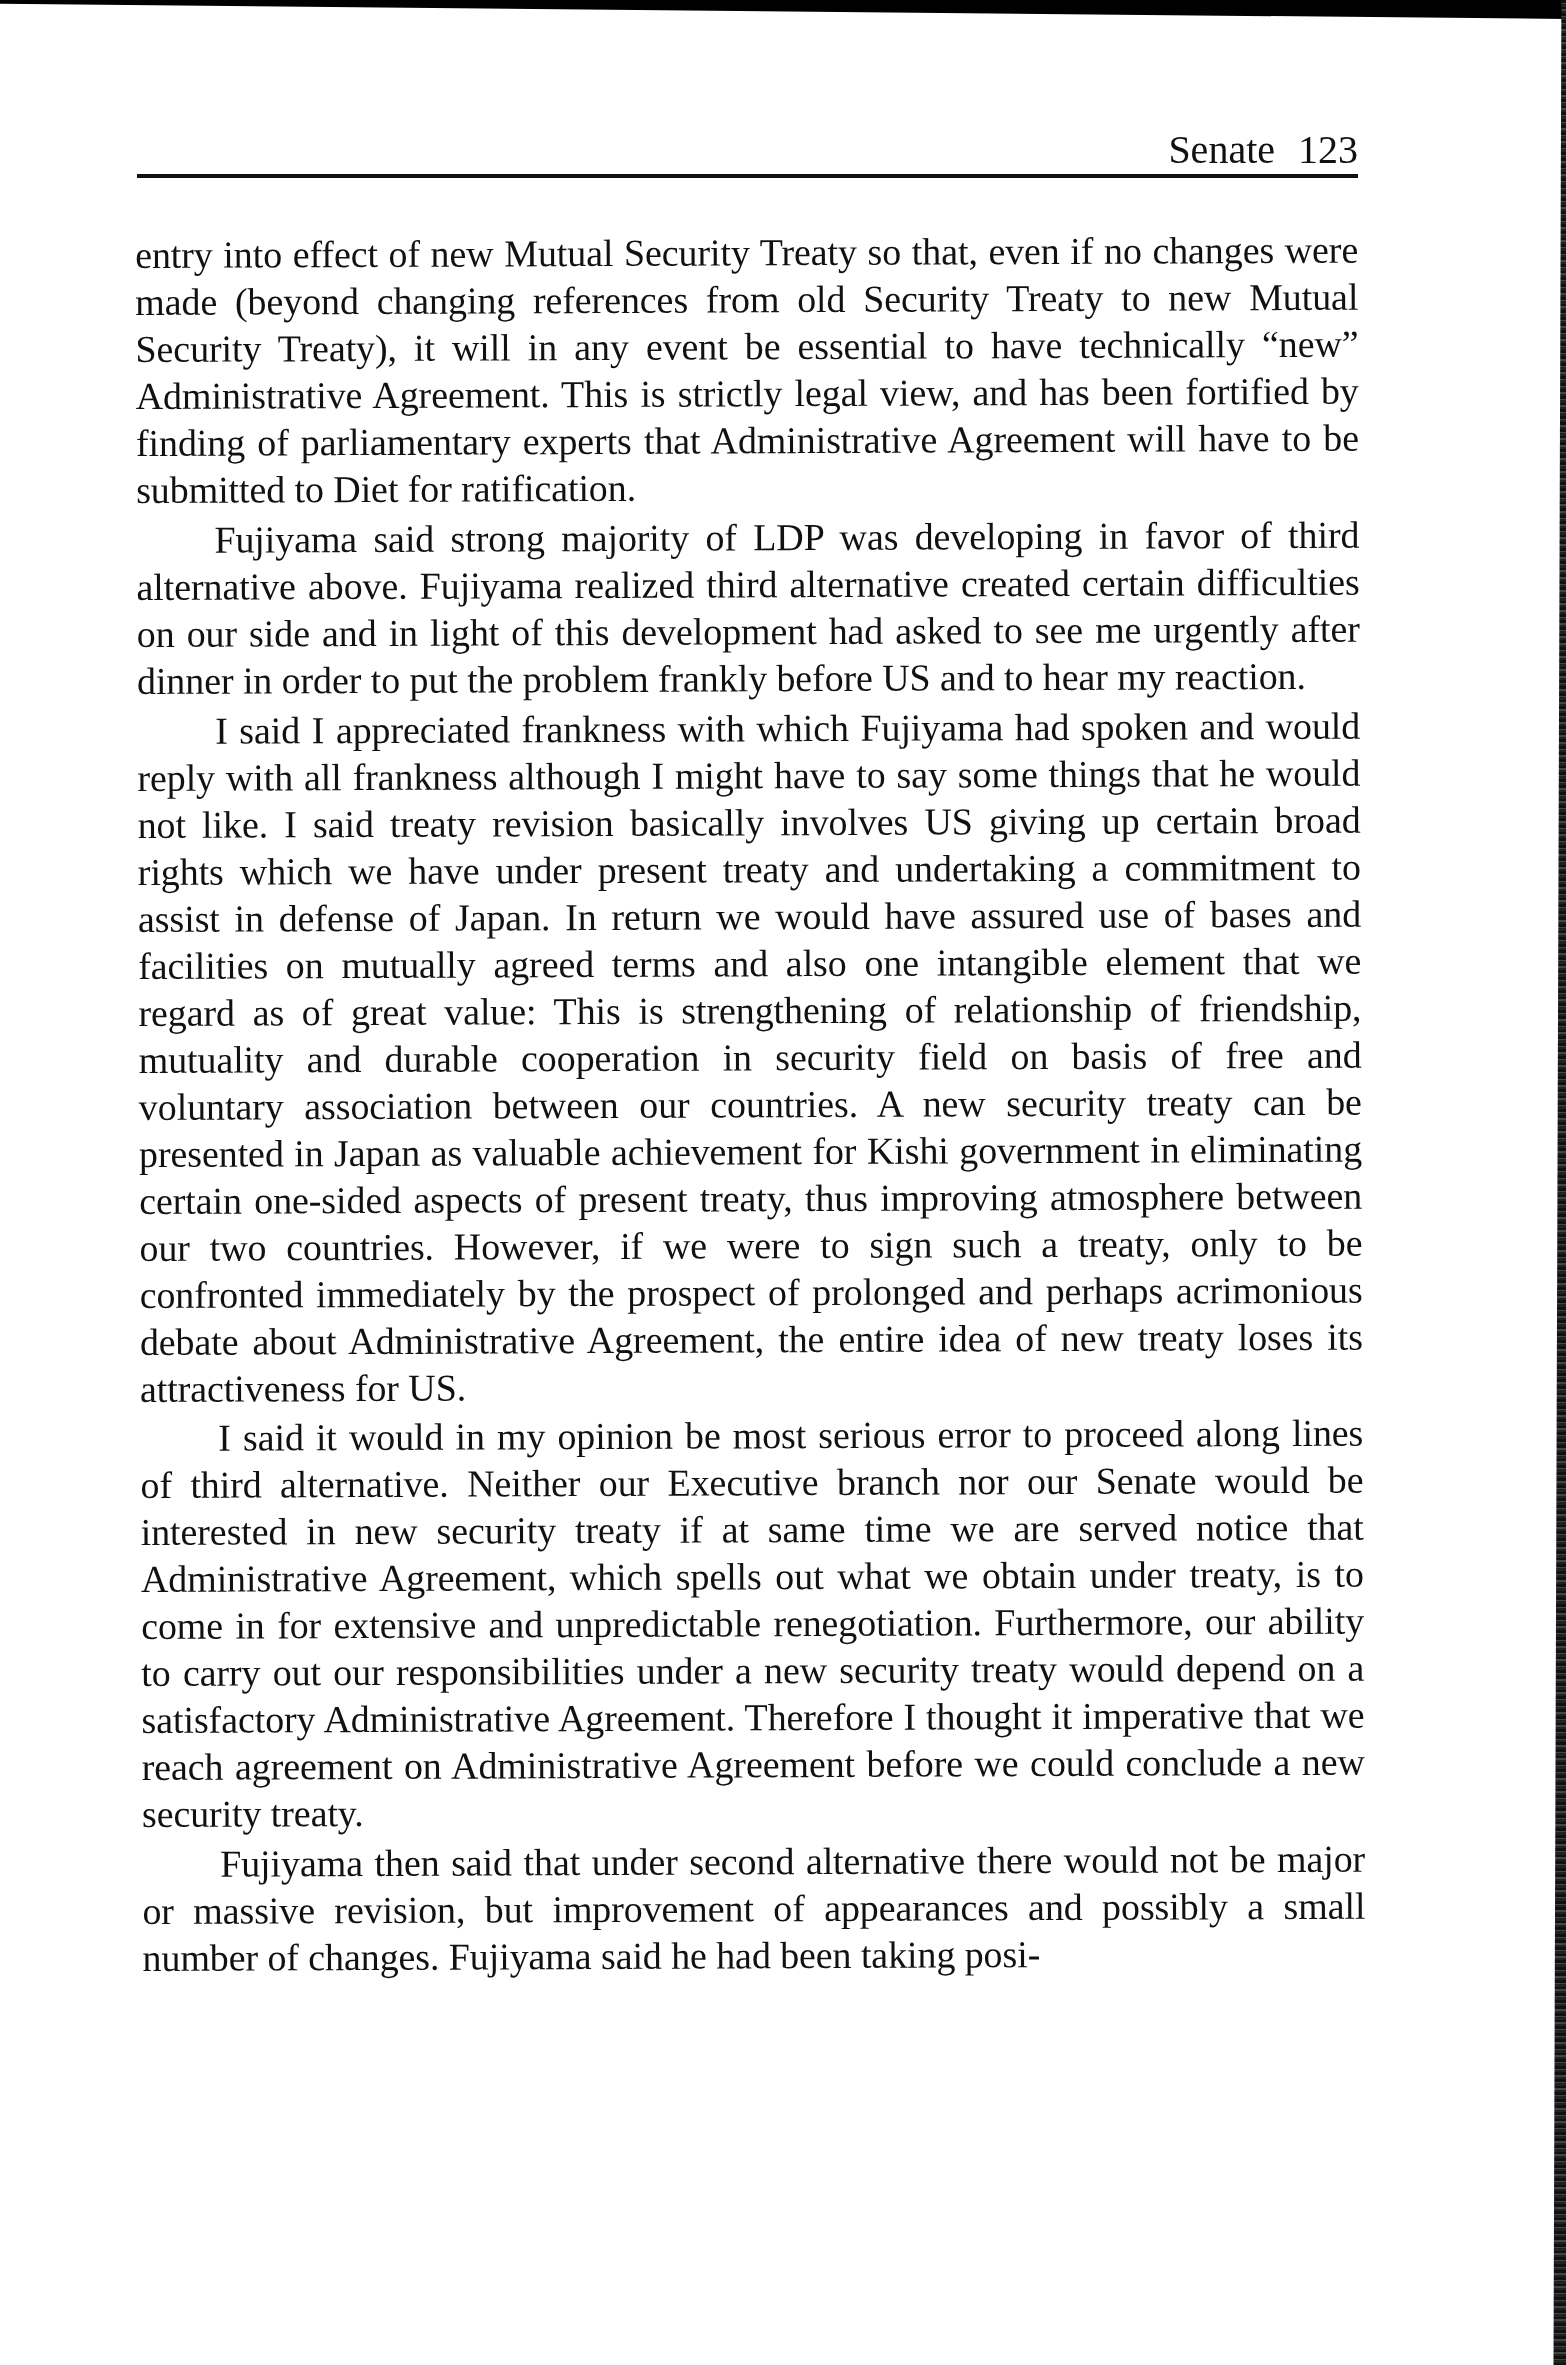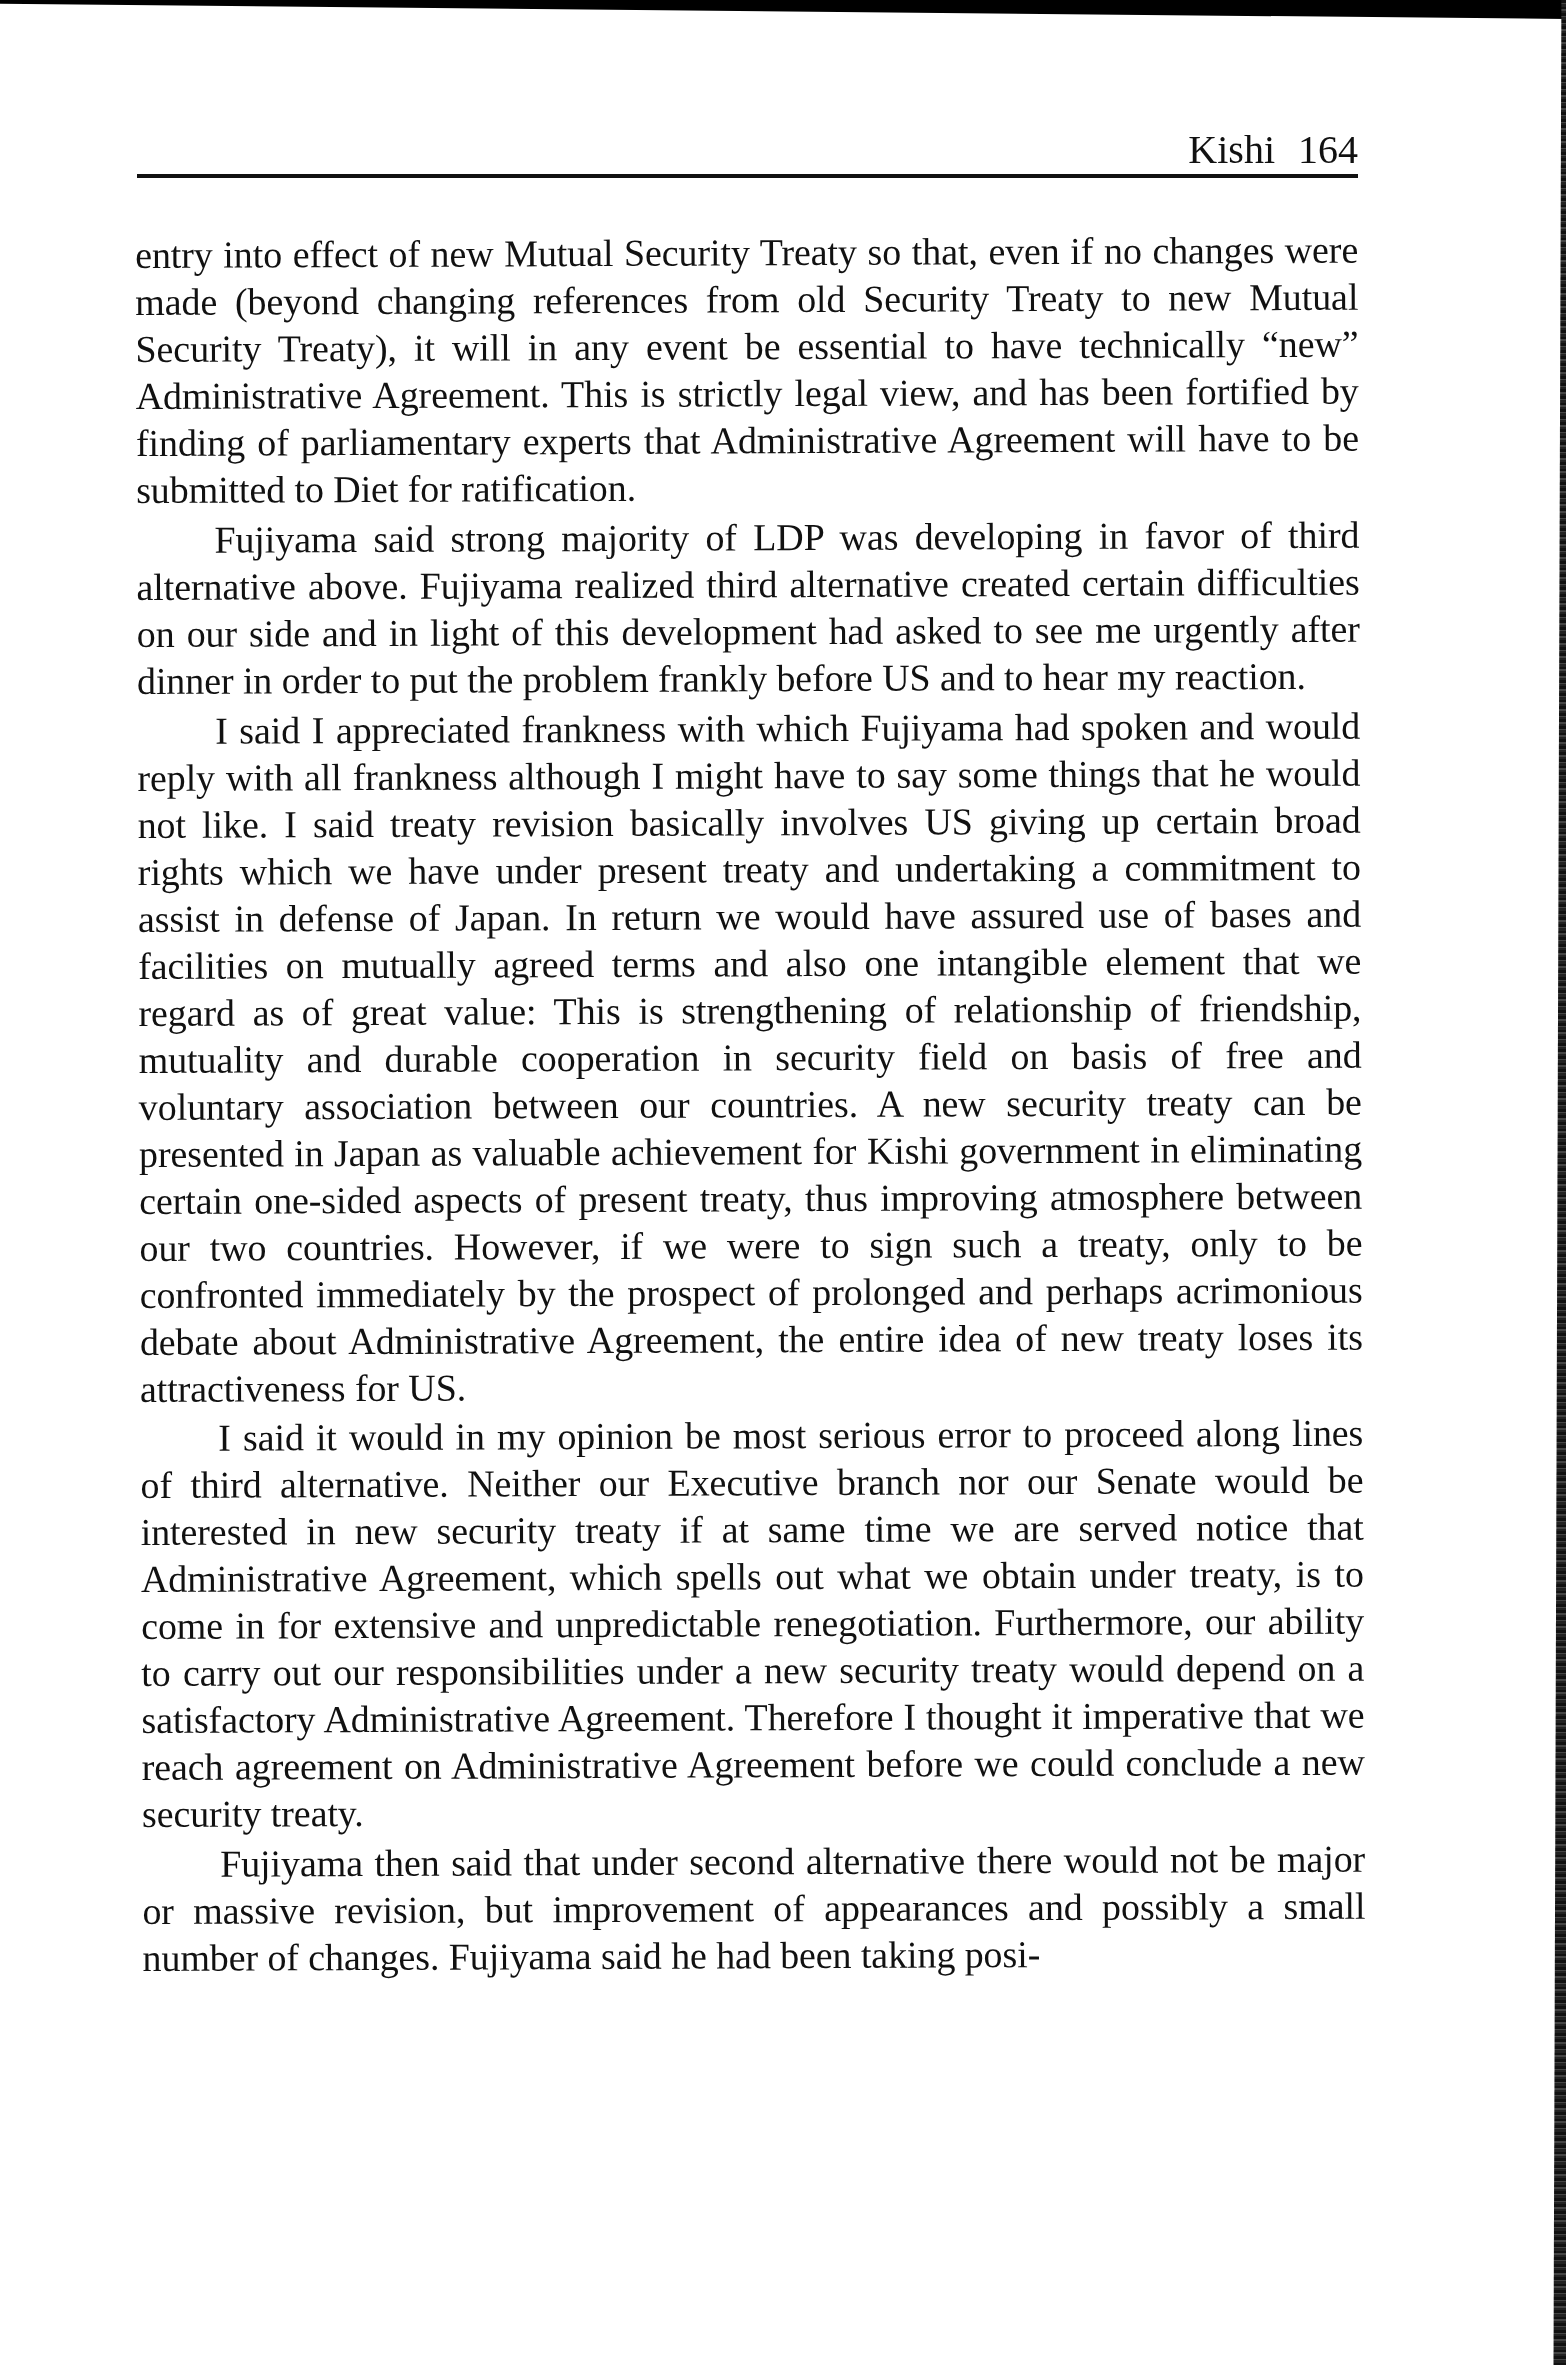--- a/index.html
+++ b/index.html
@@ -67,21 +67,21 @@
   .body-text p.indent { text-indent: 78px; }
 </style>
 </head>
 <body>
 
 <div class="scan-top-edge"></div>
 <div class="scan-right-edge"></div>
 
 <div class="page-header">
   <div class="running-head">
-    <span class="section">Kishi</span><span class="page-num">164</span>
+    <span class="section">Senate</span><span class="page-num">123</span>
   </div>
 </div>
 
 <div class="body-text">
   <p>entry into effect of new Mutual Security Treaty so that, even if no changes were made (beyond changing references from old Security Treaty to new Mutual Security Treaty), it will in any event be essential to have technically “new” Administrative Agreement. This is strictly legal view, and has been fortified by finding of parliamentary experts that Administrative Agreement will have to be submitted to Diet for ratification.</p>
   <p class="indent">Fujiyama said strong majority of LDP was developing in favor of third alternative above. Fujiyama realized third alternative created certain difficulties on our side and in light of this development had asked to see me urgently after dinner in order to put the problem frankly before US and to hear my reaction.</p>
   <p class="indent">I said I appreciated frankness with which Fujiyama had spoken and would reply with all frankness although I might have to say some things that he would not like. I said treaty revision basically involves US giving up certain broad rights which we have under present treaty and undertaking a commitment to assist in defense of Japan. In return we would have assured use of bases and facilities on mutually agreed terms and also one intangible element that we regard as of great value: This is strengthening of relationship of friendship, mutuality and dura­ble cooperation in security field on basis of free and voluntary associa­tion between our countries. A new security treaty can be presented in Japan as valuable achievement for Kishi government in eliminating cer­tain one-sided aspects of present treaty, thus improving atmosphere be­tween our two countries. However, if we were to sign such a treaty, only to be confronted immediately by the prospect of prolonged and perhaps acrimonious debate about Administrative Agreement, the entire idea of new treaty loses its attractiveness for US.</p>
   <p class="indent">I said it would in my opinion be most serious error to proceed along lines of third alternative. Neither our Executive branch nor our Senate would be interested in new security treaty if at same time we are served notice that Administrative Agreement, which spells out what we obtain under treaty, is to come in for extensive and unpredictable renegotia­tion. Furthermore, our ability to carry out our responsibilities under a new security treaty would depend on a satisfactory Administrative Agreement. Therefore I thought it imperative that we reach agreement on Administrative Agreement before we could conclude a new security treaty.</p>
   <p class="indent">Fujiyama then said that under second alternative there would not be major or massive revision, but improvement of appearances and pos­sibly a small number of changes. Fujiyama said he had been taking posi-</p>
 </div>

